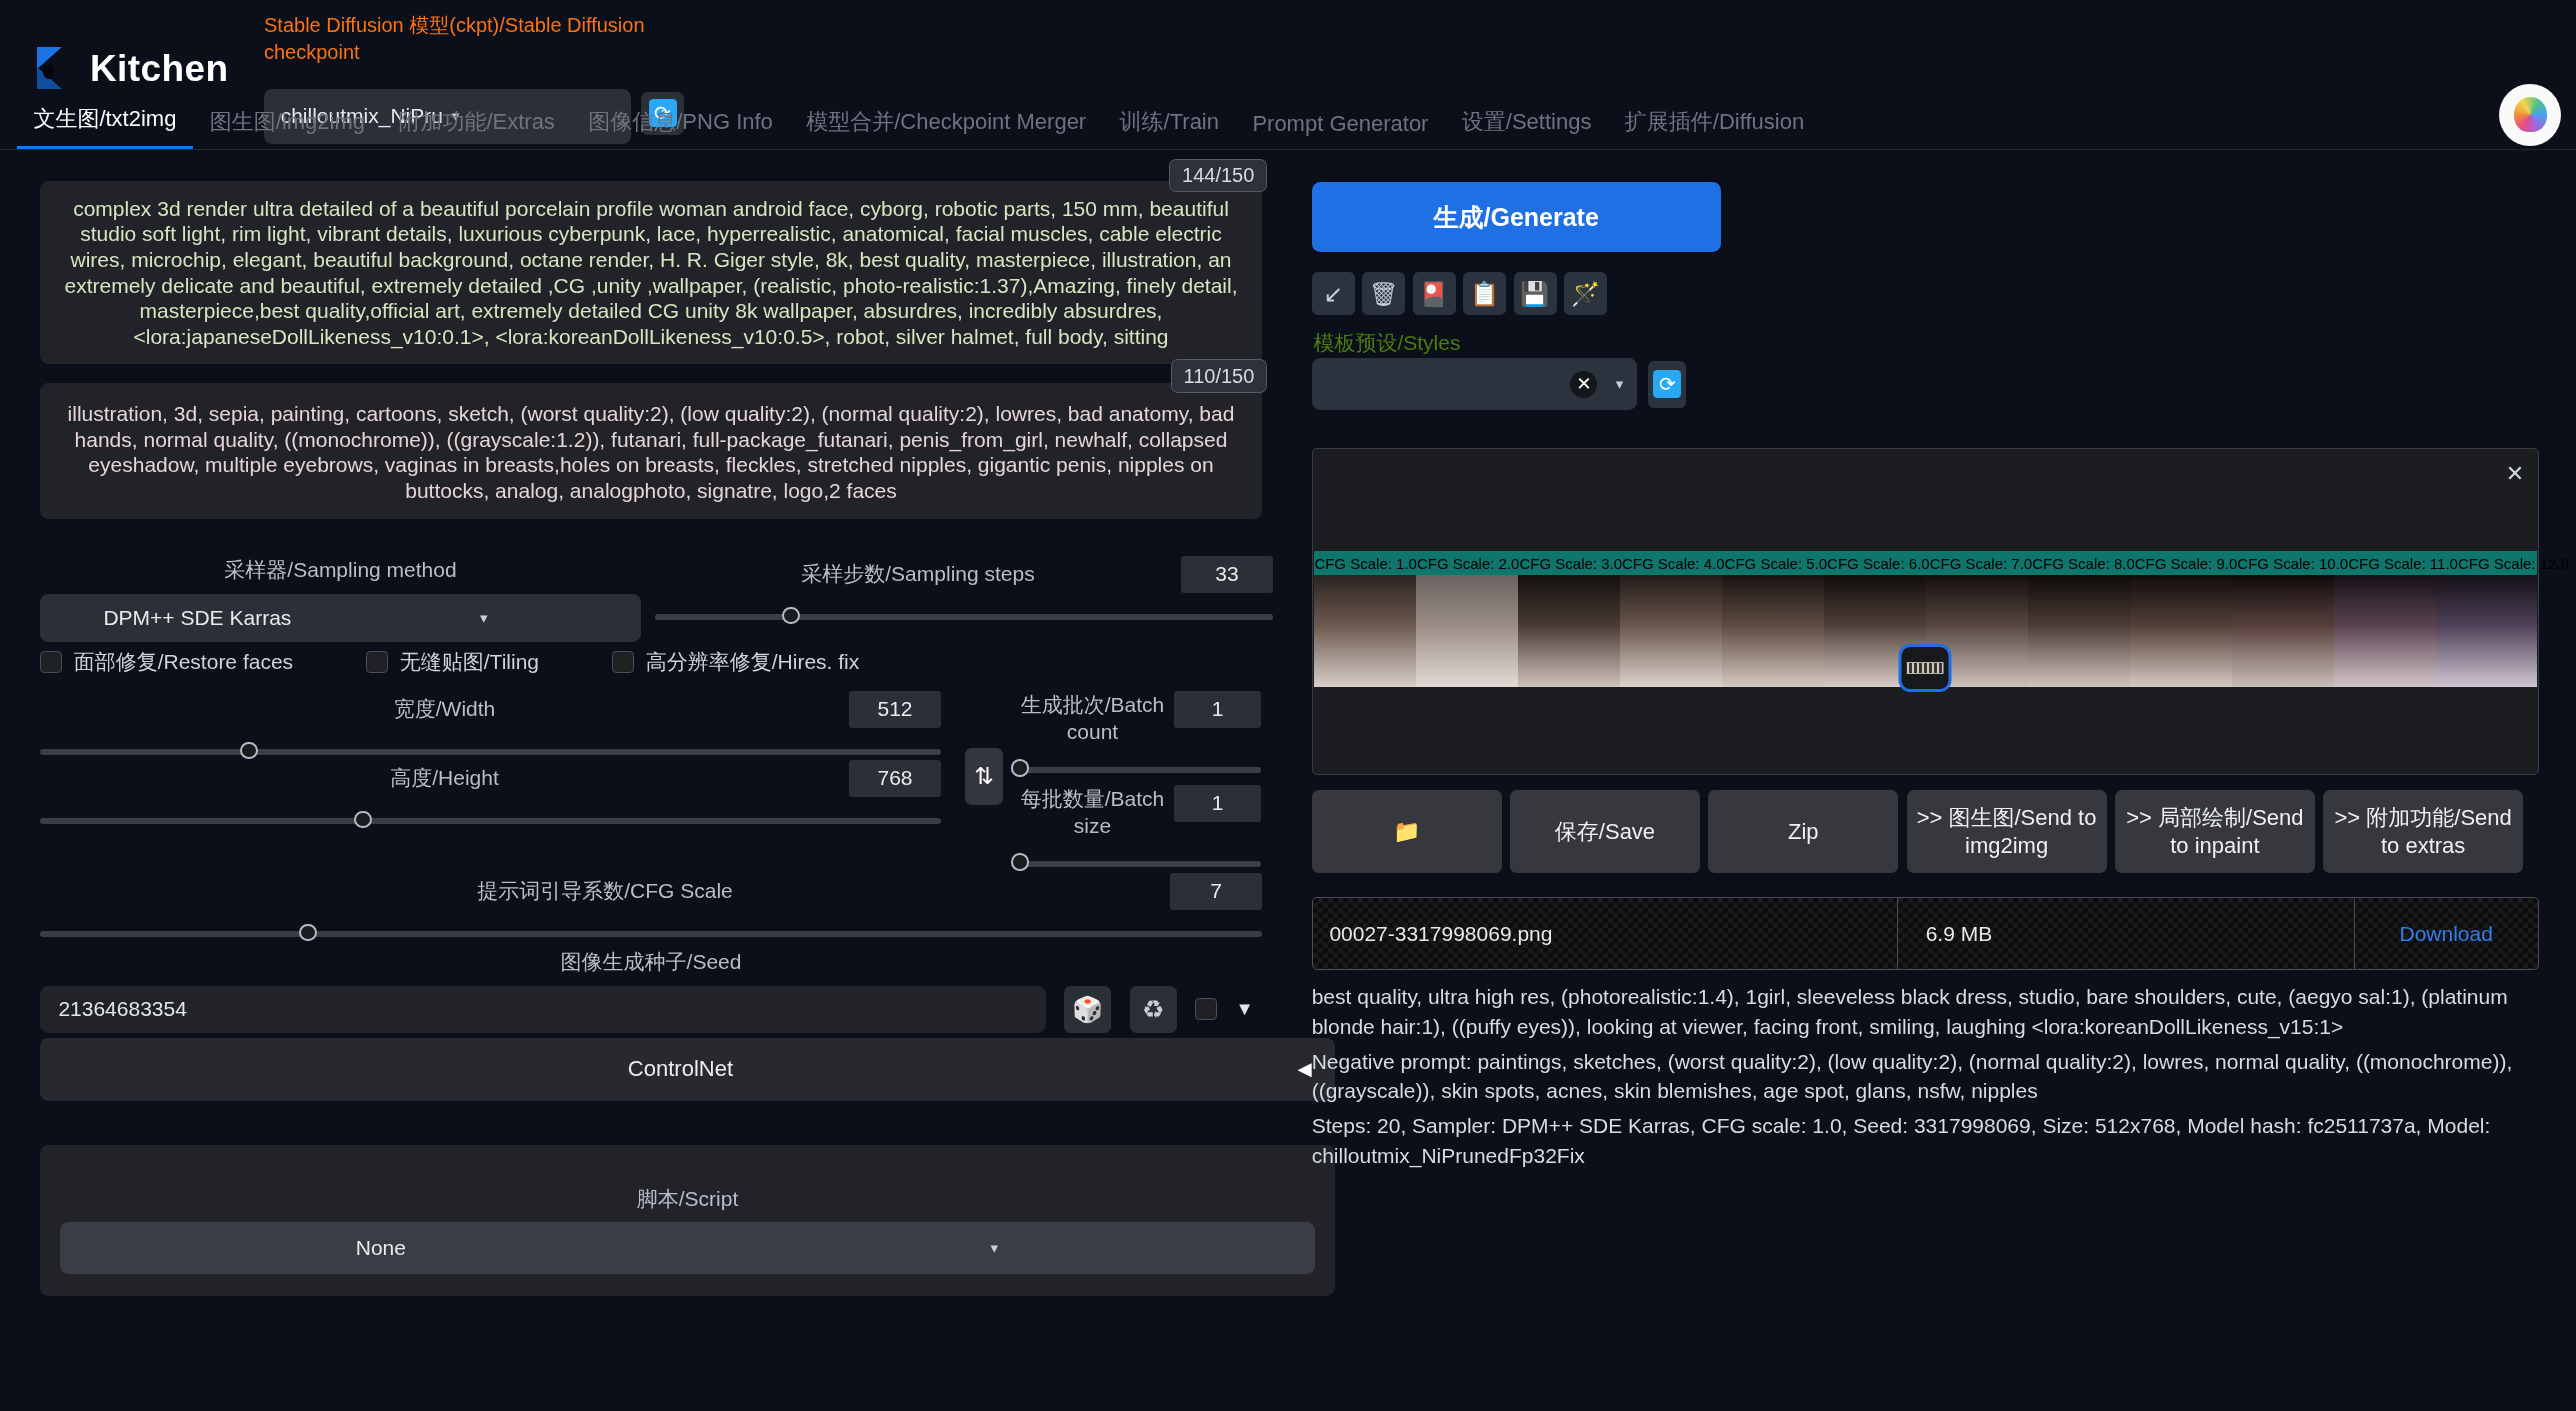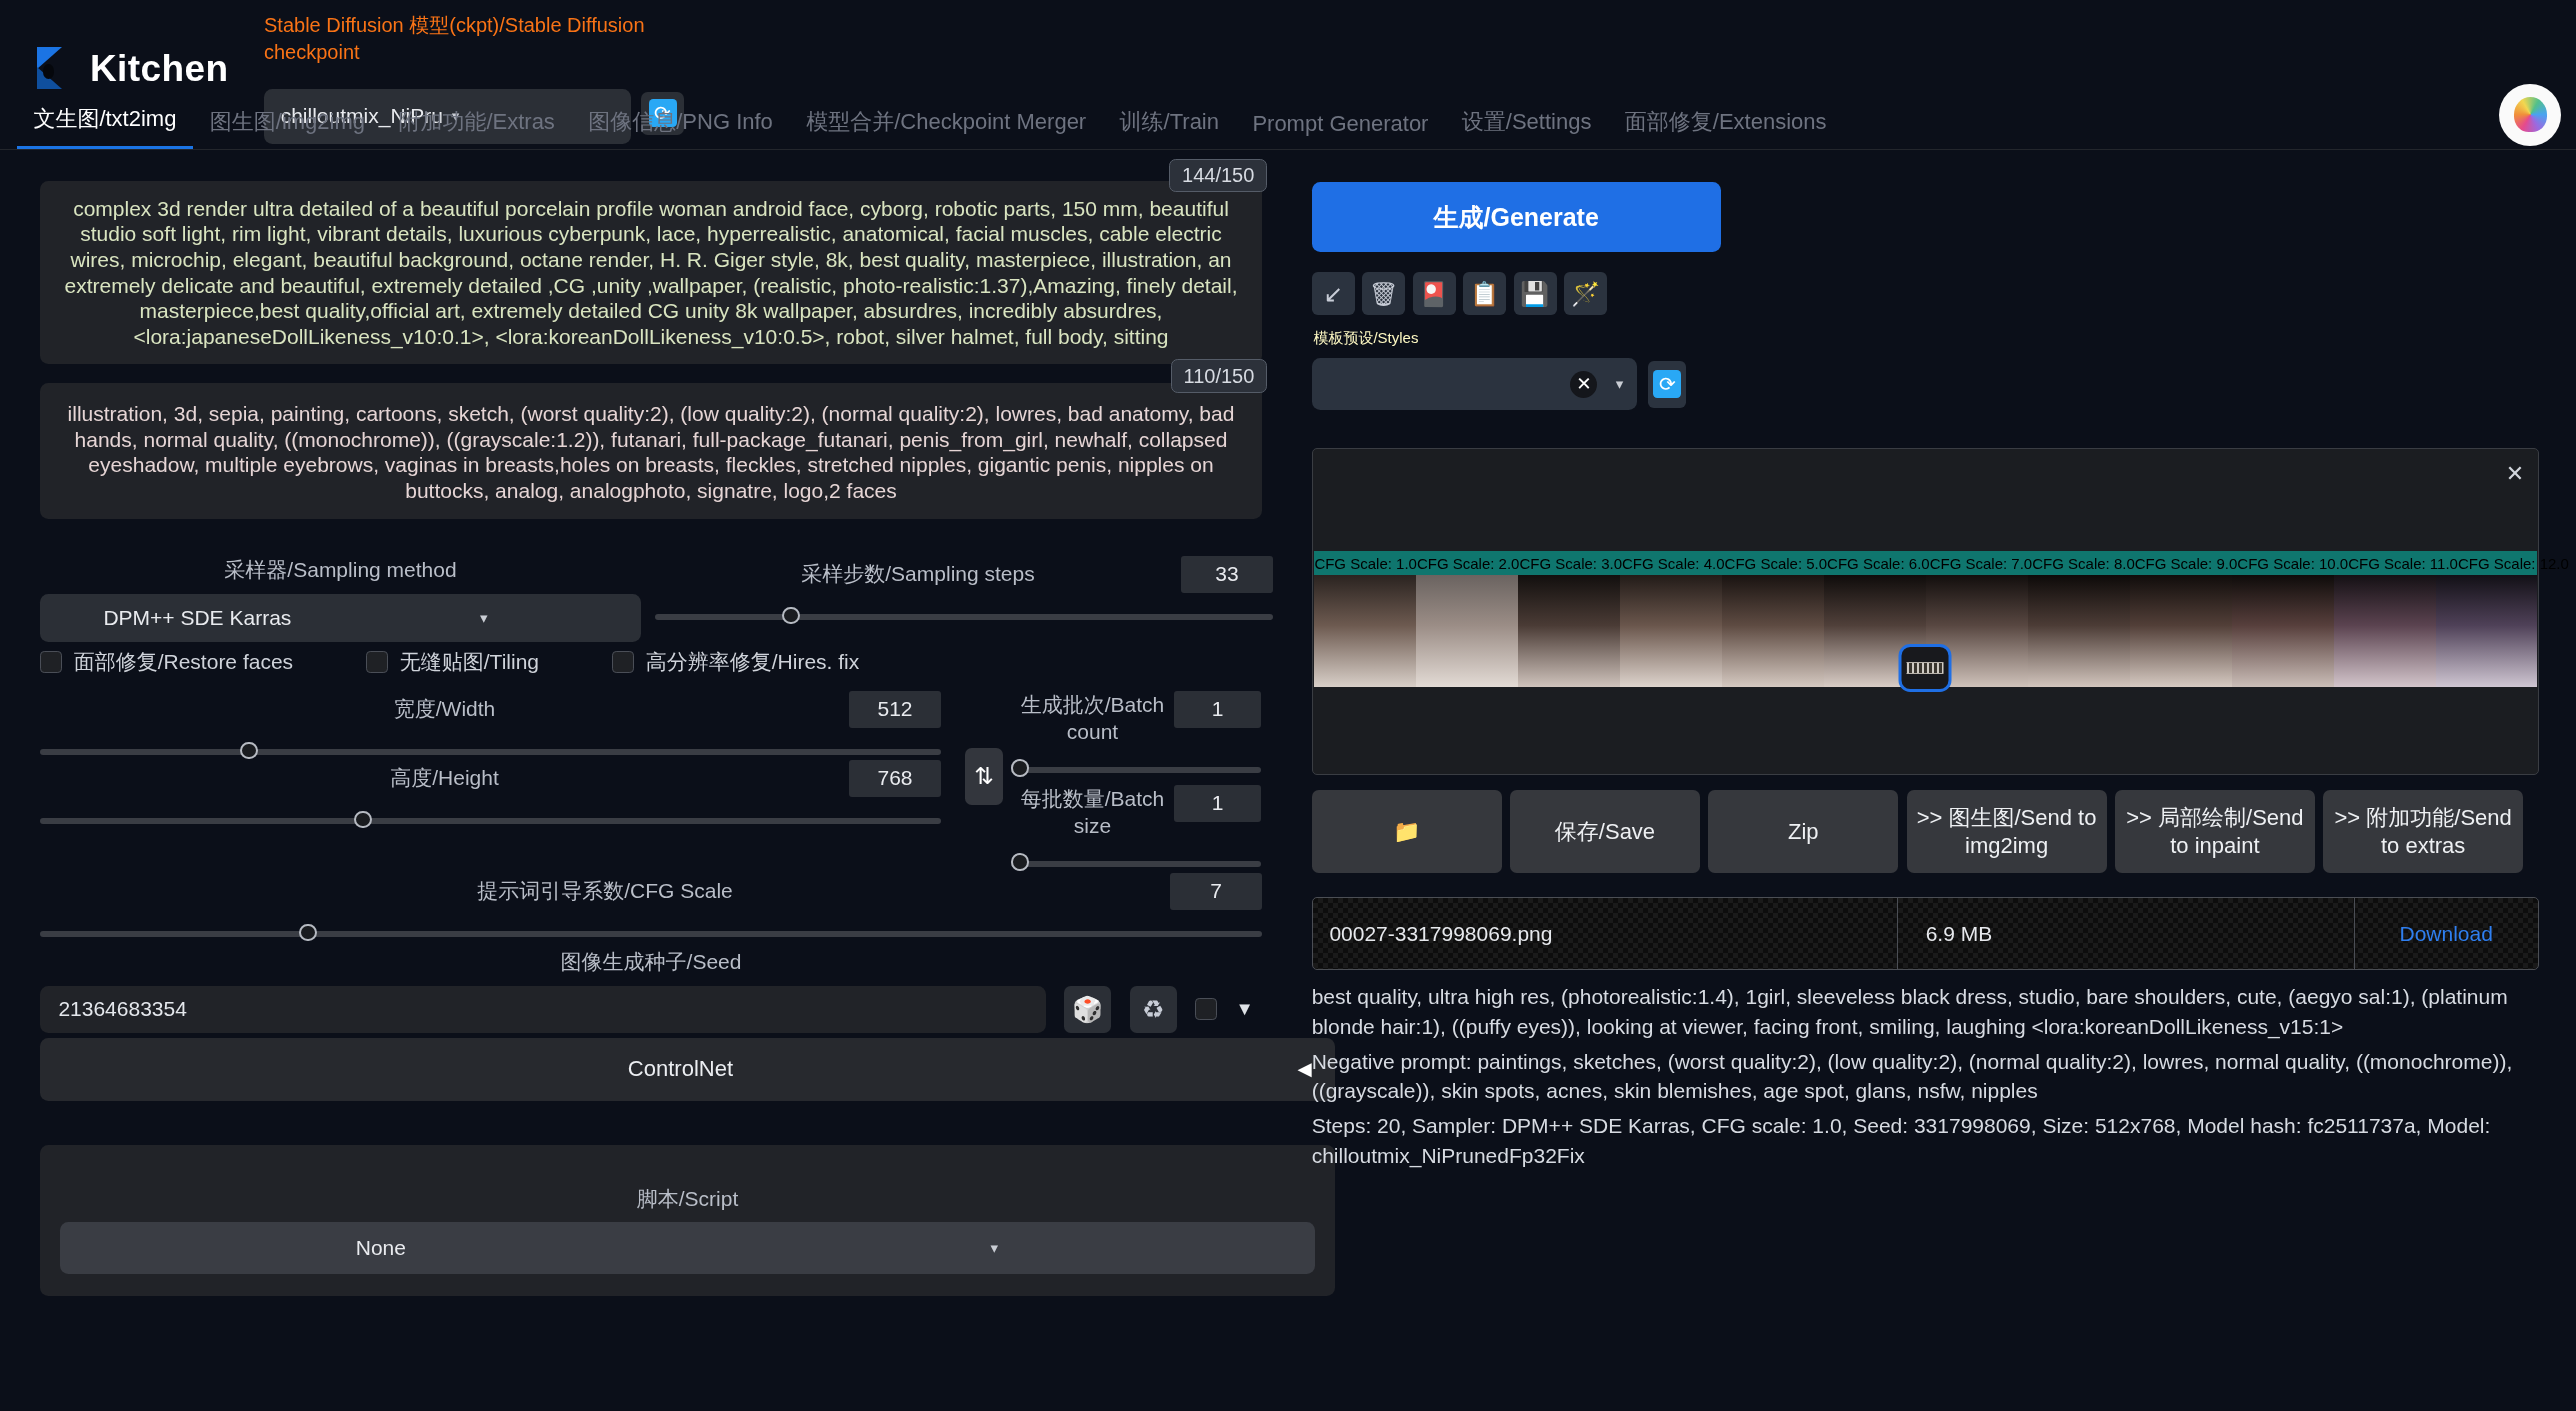--- a/index.html
+++ b/index.html
@@ -180,21 +180,21 @@
     position: absolute; left: 16.7px; top: 18.4px; width: 409px; height: 70px;
     background: #1f6fe5; border-radius: 8.3px;
     display: flex; align-items: center; justify-content: center;
     color: #fff; font-size: 25px; font-weight: 700;
   }
   .tool-row { position: absolute; left: 16.7px; top: 108px; display: flex; gap: 7.5px; }
   .tool-btn {
     width: 43px; height: 43px; background: #2b333f; border-radius: 5.8px;
     display: flex; align-items: center; justify-content: center; font-size: 23.4px;
   }
-  .styles-label { position: absolute; left: 18.4px; top: 165px; font-size: 15px; color: #fef9c3; }
+  .styles-label { position: absolute; left: 18.4px; top: 165px; font-size: 21px; color: #4d7c0f; }
   .styles-row { position: absolute; left: 16.7px; top: 194px; display: flex; gap: 11.7px; align-items: center; }
   .styles-field {
     width: 325px; height: 52px; background: #2b333f; border-radius: 8.3px;
     display: flex; align-items: center; justify-content: flex-end; padding: 0 13.4px; gap: 10px;
   }
   .clear-x {
     width: 27px; height: 27px; border-radius: 50%; background: #14161b;
     color: #fff; display: flex; align-items: center; justify-content: center;
     font-size: 18.4px; line-height: 1;
   }
@@ -298,21 +298,21 @@
 
 <div class="tabbar">
   <div class="tab active">文生图/txt2img</div>
   <div class="tab">图生图/img2img</div>
   <div class="tab">附加功能/Extras</div>
   <div class="tab">图像信息/PNG Info</div>
   <div class="tab">模型合并/Checkpoint Merger</div>
   <div class="tab">训练/Train</div>
   <div class="tab">Prompt Generator</div>
   <div class="tab">设置/Settings</div>
-  <div class="tab">面部修复/Extensions</div>
+  <div class="tab">扩展插件/Diffusion</div>
 </div>
 
 <div class="main">
 
   <div class="left-col">
 
     <div class="prompt-box">
       <div class="token-count">144/150</div>
       <div class="prompt-text">complex 3d render ultra detailed of a beautiful porcelain profile woman android face, cyborg, robotic parts, 150 mm, beautiful studio soft light, rim light, vibrant details, luxurious cyberpunk, lace, hyperrealistic, anatomical, facial muscles, cable electric wires, microchip, elegant, beautiful background, octane render, H. R. Giger style, 8k, best quality, masterpiece, illustration, an extremely delicate and beautiful, extremely detailed ,CG ,unity ,wallpaper, (realistic, photo-realistic:1.37),Amazing, finely detail, masterpiece,best quality,official art, extremely detailed CG unity 8k wallpaper, absurdres, incredibly absurdres,  &lt;lora:japaneseDollLikeness_v10:0.1&gt;,  &lt;lora:koreanDollLikeness_v10:0.5&gt;, robot, silver halmet, full body, sitting</div>
     </div>

